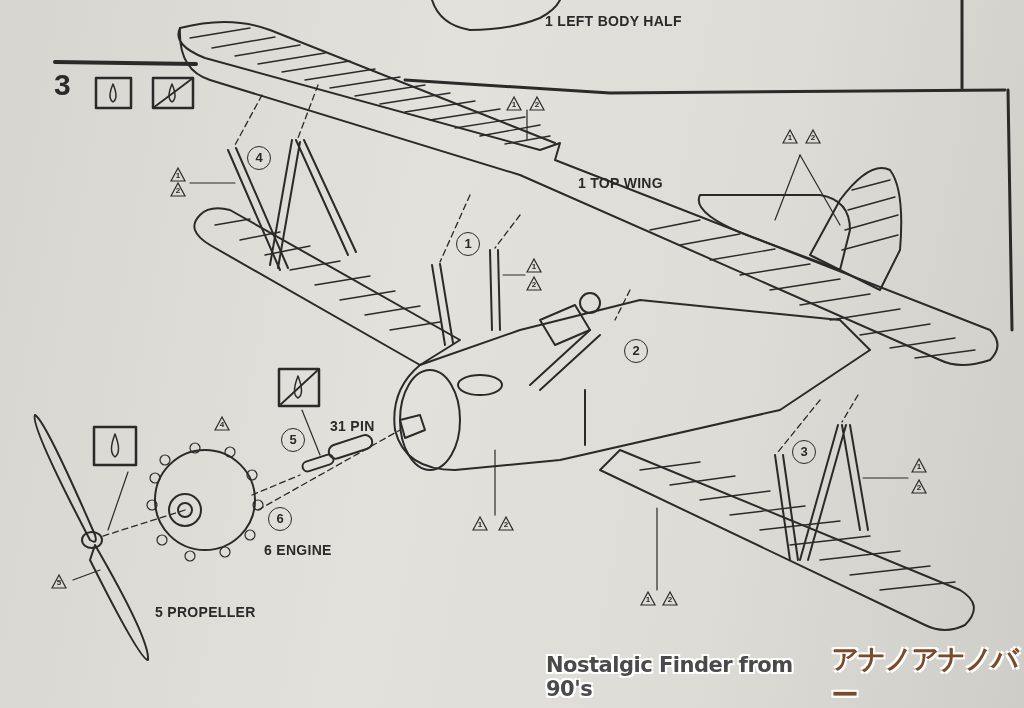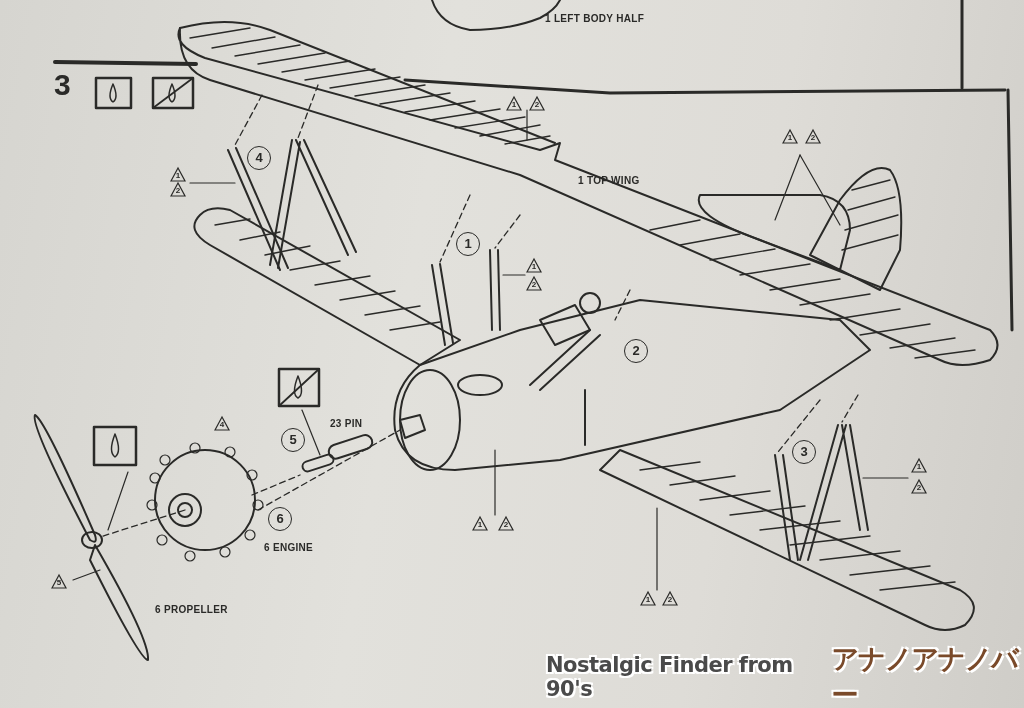--- a/index.html
+++ b/index.html
@@ -1,19 +1,19 @@
 <!DOCTYPE html>
 <html><head>
 <meta charset="utf-8">
 <style>
   html,body{margin:0;padding:0;}
   body{width:1024px;height:708px;overflow:hidden;background:#d9d8d3;font-family:"Liberation Sans",sans-serif;}
   .sheet{position:absolute;left:0;top:0;width:1024px;height:708px;background:linear-gradient(100deg,#d6d5d0 0%,#e2e1dc 40%,#dedcd7 70%,#cfcdc8 100%);}
   svg{position:absolute;left:0;top:0;}
-  .lbl{position:absolute;color:#2a2a28;font-weight:bold;font-size:10px;letter-spacing:0.3px;white-space:nowrap;}
+  .lbl{position:absolute;color:#2a2a28;font-weight:bold;font-size:14px;letter-spacing:0.3px;white-space:nowrap;}
   .step-num{position:absolute;left:54px;top:68px;font-size:30px;font-weight:bold;color:#2a2a28;}
   .circ{position:absolute;width:22px;height:22px;border:1.6px solid #2a2a28;border-radius:50%;text-align:center;line-height:22px;font-size:13px;font-weight:bold;color:#2a2a28;}
   .tri{position:absolute;width:14px;height:13px;}
   .tri span{position:absolute;left:0;right:0;top:3px;text-align:center;font-size:8px;font-weight:bold;color:#2a2a28;}
   .watermark{position:absolute;left:546px;top:660px;height:34px;display:flex;align-items:center;gap:14px;justify-content:center;}
   .wm-en{font-family:"DejaVu Sans",sans-serif;font-weight:bold;font-size:21px;color:#4a4a4a;text-shadow:2px 2px 0 #fff,-2px -2px 0 #fff,2px -2px 0 #fff,-2px 2px 0 #fff;letter-spacing:-0.5px;}
   .wm-jp{font-family:"DejaVu Sans",sans-serif;font-weight:bold;font-size:27px;color:#7a4a2a;text-shadow:2px 2px 0 #fff,-2px -2px 0 #fff,2px -2px 0 #fff,-2px 2px 0 #fff;letter-spacing:-1px;}
 </style>
 </head>
 <body>
@@ -175,23 +175,23 @@
       <rect x="279" y="369" width="40" height="37" stroke-width="2.5"></rect>
       <path d="M298,376 Q291,394 298,398 Q305,394 298,376 Z" stroke-width="1.5"></path>
       <line x1="279" y1="406" x2="319" y2="369" stroke-width="1.8"></line>
     </g>
   </svg>
 
   <div class="step-num">3</div>
 
   <div class="lbl" style="left:545px;top:13px;">1 LEFT BODY HALF</div>
   <div class="lbl" style="left:578px;top:175px;">1 TOP WING</div>
-  <div class="lbl" style="left:330px;top:418px;">23 PIN</div>
+  <div class="lbl" style="left:330px;top:418px;">31 PIN</div>
   <div class="lbl" style="left:264px;top:542px;">6 ENGINE</div>
-  <div class="lbl" style="left:155px;top:604px;">6 PROPELLER</div>
+  <div class="lbl" style="left:155px;top:604px;">5 PROPELLER</div>
 
   <div class="circ" style="left:456px;top:232px;">1</div>
   <div class="circ" style="left:624px;top:339px;">2</div>
   <div class="circ" style="left:792px;top:440px;">3</div>
   <div class="circ" style="left:247px;top:146px;">4</div>
   <div class="circ" style="left:281px;top:428px;">5</div>
   <div class="circ" style="left:268px;top:507px;">6</div>
 
   <svg width="1024" height="708" viewBox="0 0 1024 708">
     <g fill="none" stroke="#2a2a28" stroke-width="1.2">

